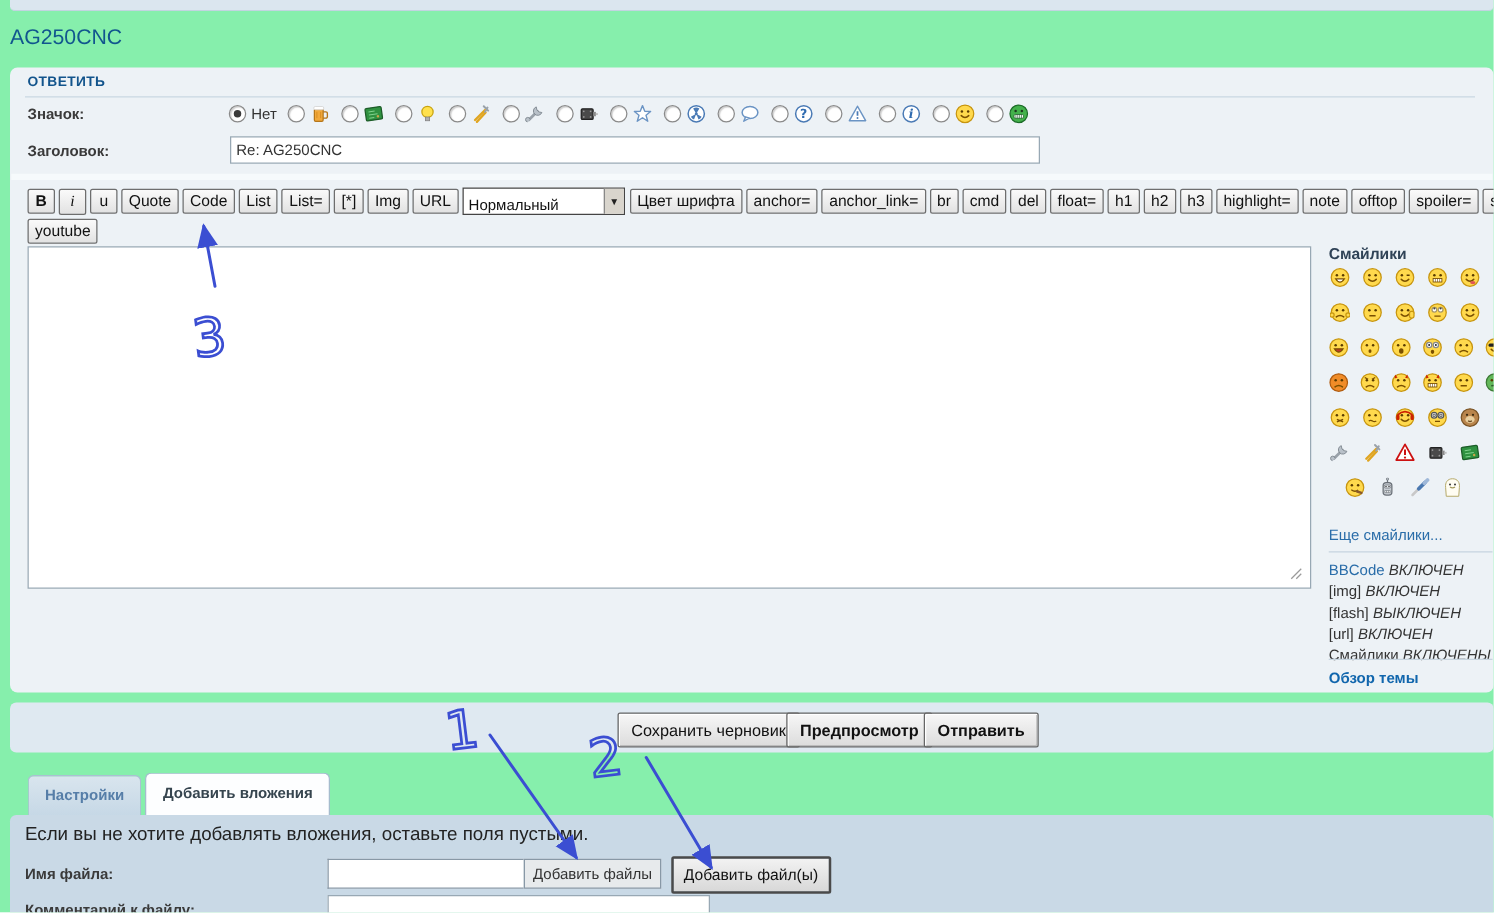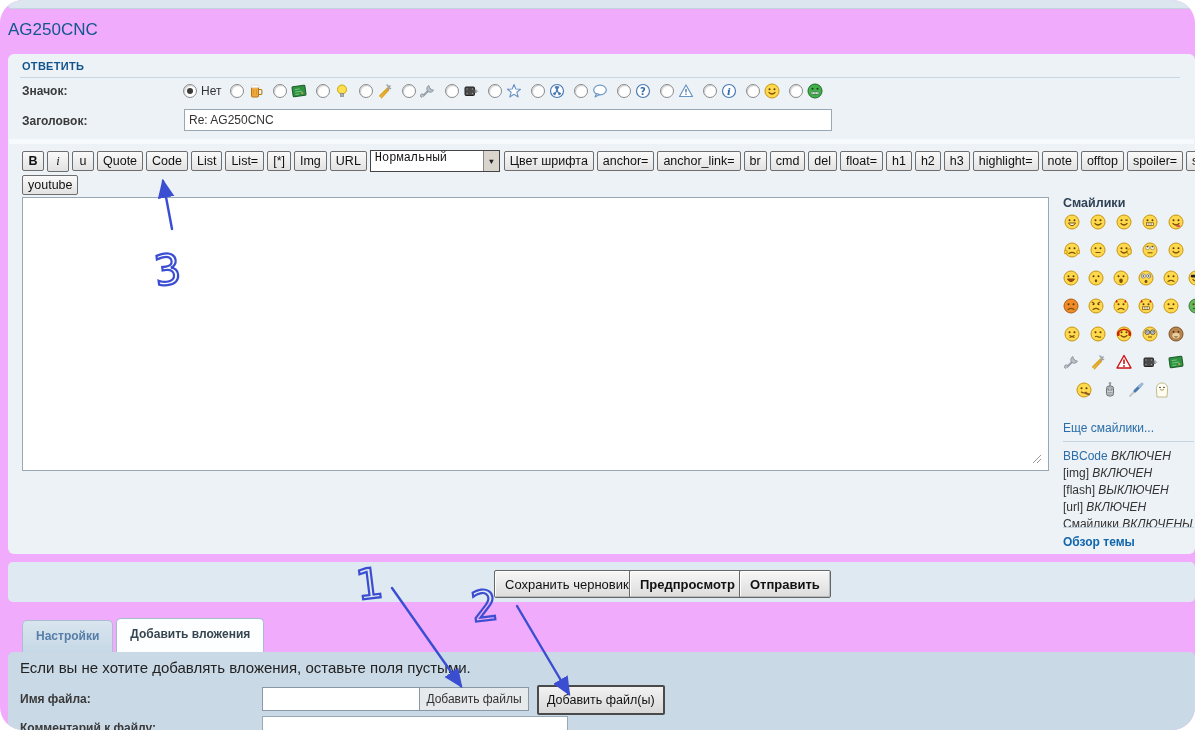--- a/index.html
+++ b/index.html
@@ -1,17 +1,17 @@
 <!DOCTYPE html>
 <html><head>
 <meta charset="utf-8">
 <style>
   html,body{margin:0;padding:0;background:#fff;}
-  #page{position:relative;width:1195px;height:730px;overflow:hidden;background:#f0abfc;
-        font-family:"Liberation Sans","DejaVu Sans",sans-serif;font-size:12px;color:#333;border-radius:23px;}
+  #page{position:relative;width:1195px;height:730px;overflow:hidden;background:#86efac;
+        font-family:"Liberation Sans","DejaVu Sans",sans-serif;font-size:12px;color:#333;}
   .abs{position:absolute;}
   .top-strip{left:8px;top:0;width:1187px;height:8px;background:#dbe6ef;border-bottom:1px solid #c2d4e0;border-radius:0 0 4px 4px;}
   .topic-title{left:8px;top:20px;font-size:17px;color:#11568e;}
   .panel-main{left:8px;top:54px;width:1187px;height:500px;background:#edf2f6;border-radius:6px;}
   .panel-gap{left:9px;top:139px;width:1185px;height:5px;background:#f6fafc;}
   .reply-header{left:22px;top:60px;font-size:11px;font-weight:bold;color:#12548c;letter-spacing:.3px;}
   .header-rule{left:20px;top:77px;width:1160px;height:1px;background:#c9d7e2;}
   .field-label{font-weight:bold;color:#3a3a3a;font-size:12px;}
   .icon-row{left:183px;top:82px;display:flex;align-items:center;height:18px;}
   .icon-opt{display:flex;align-items:center;margin-right:9px;}
@@ -21,21 +21,21 @@
   .radio-none-label{margin-left:4px;color:#333;}
   .opt-icon{margin-left:3px;width:17px;height:17px;display:inline-flex;align-items:center;justify-content:center;}
   .text-input{background:#fff;border:1px solid #98a8b4;font-size:12px;color:#333;padding:0 4px;font-family:"Liberation Sans",sans-serif;}
   .subject-input{left:184px;top:109px;width:638px;height:20px;}
   .bb-row{left:22px;display:flex;align-items:center;flex-wrap:nowrap;}
   .bbbtn{display:inline-block;margin-right:3px;padding:2px 5px;min-width:10px;text-align:center;
          background:linear-gradient(#fafafa,#e2e2e2);border:1px solid #6e6e6e;border-radius:2px;
          font-size:12.5px;color:#111;white-space:nowrap;cursor:default;}
   .bbbtn.bold{font-weight:bold;}
   .bbbtn.italic{font-style:italic;font-family:"Liberation Serif",serif;}
-  .bb-select{display:inline-flex;align-items:flex-start;margin-right:4px;width:128px;height:20px;background:#fff;border:1px solid #444;font-family:Liberation Mono, monospace;}
+  .bb-select{display:inline-flex;align-items:flex-end;margin-right:4px;width:128px;height:20px;background:#fff;border:1px solid #444;}
   .bb-select .sel-text{flex:1;padding-left:4px;font-size:12px;color:#111;white-space:nowrap;overflow:hidden;}
   .bb-select .sel-arrow{width:15px;height:100%;background:#d9d5cd;border-left:1px solid #888;display:flex;align-items:center;justify-content:center;font-size:8px;color:#222;}
   .message-area{left:22px;top:197px;width:1021px;height:268px;background:#fff;border:1px solid #98a8b4;resize:none;font-family:"Liberation Sans",sans-serif;}
   .resize-grip{left:1030px;top:452px;width:12px;height:12px;}
   .sm-header{left:1063px;top:196px;font-weight:bold;font-size:12.5px;color:#2f4256;}
   .sm-grid{left:1063px;top:212px;width:150px;}
   .sm-row{display:flex;align-items:center;height:19px;margin-bottom:9px;}
   .sm-row .smiley{width:17px;height:17px;margin-right:9px;display:inline-flex;align-items:center;justify-content:center;cursor:pointer;}
   .sm-row.indent{margin-left:12px;}
   .link{color:#2a6da9;cursor:pointer;}

